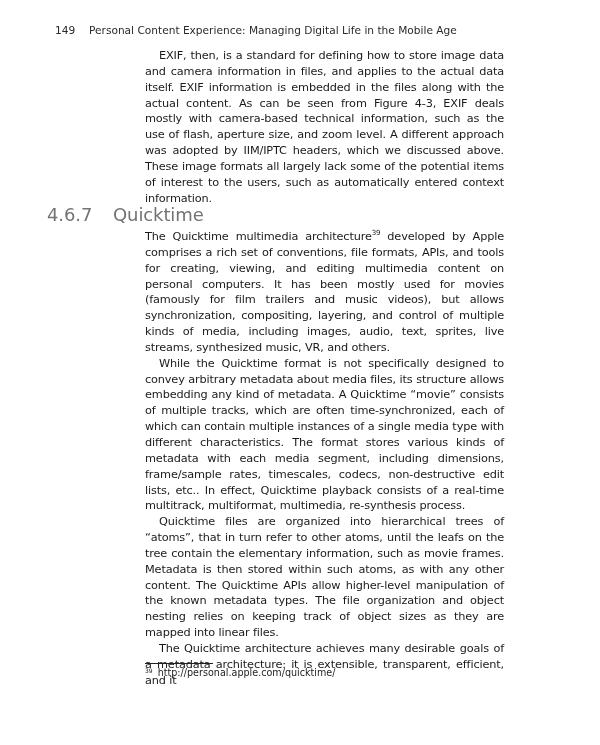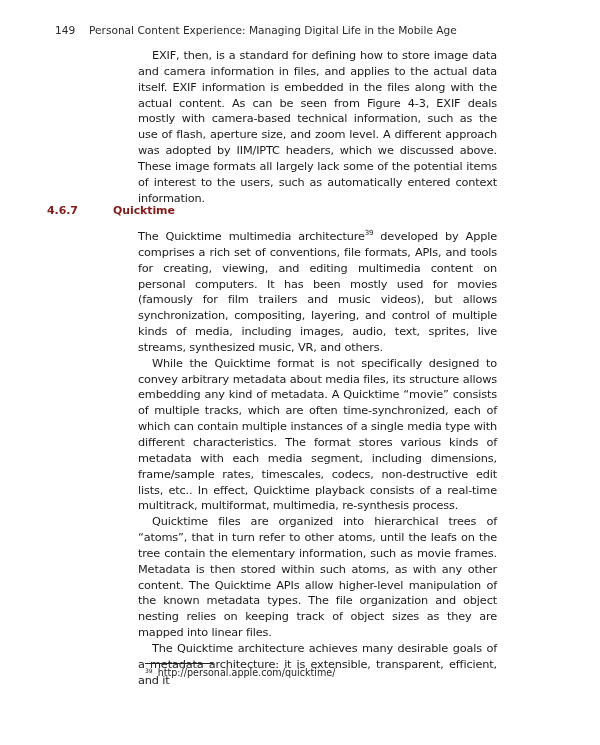--- a/index.html
+++ b/index.html
@@ -1,25 +1,25 @@
 <!DOCTYPE html>
 <html><head>
 <meta charset="utf-8">
 <style>
   html, body { margin:0; padding:0; background:#ffffff; }
   body { width:600px; height:745px; position:relative; overflow:hidden;
          font-family:"DejaVu Sans", sans-serif; color:#1a1a1a; }
   .running-head { position:absolute; top:24px; left:55px; font-size:10.6px; color:#2a2a2a; white-space:nowrap; }
   .running-head .pnum { display:inline-block; width:34px; }
-  .body { position:absolute; left:138px; width:359px; font-size:11.3px; line-height:15.85px; letter-spacing:-0.15px; }
+  .body { position:absolute; left:145px; width:359px; font-size:11.3px; line-height:15.85px; letter-spacing:-0.15px; }
   .body p { margin:0; text-align:justify; text-indent:14px; hyphens:manual; }
   .body p.noindent { text-indent:0; }
   .section-a { top:48px; }
   .section-b { top:229px; }
-  .heading { position:absolute; top:204px; left:47px; font-size:11px; font-weight:bold; color:#7f1d1d; white-space:nowrap; letter-spacing:-0.1px; }
+  .heading { position:absolute; top:204px; left:47px; font-size:18px; font-weight:normal; color:#737373; white-space:nowrap; letter-spacing:-0.1px; }
   .heading .num { display:inline-block; width:66px; }
   sup { font-size:7px; line-height:0; vertical-align:5px; }
   .fn-rule { position:absolute; top:663px; left:145px; width:68px; border-top:1px solid #222; }
   .footnote { position:absolute; top:667px; left:145px; font-size:9.6px; color:#222; white-space:nowrap; }
   .footnote sup { font-size:6px; vertical-align:3px; margin-right:5px; }
 </style>
 </head>
 <body>
 
 <div class="running-head">

